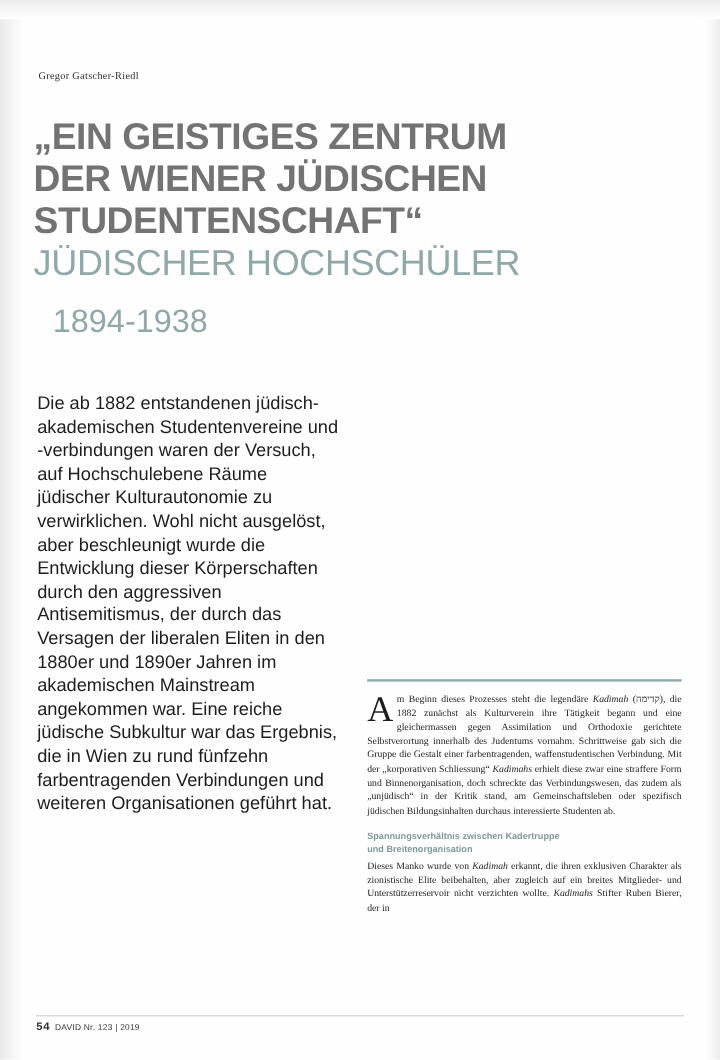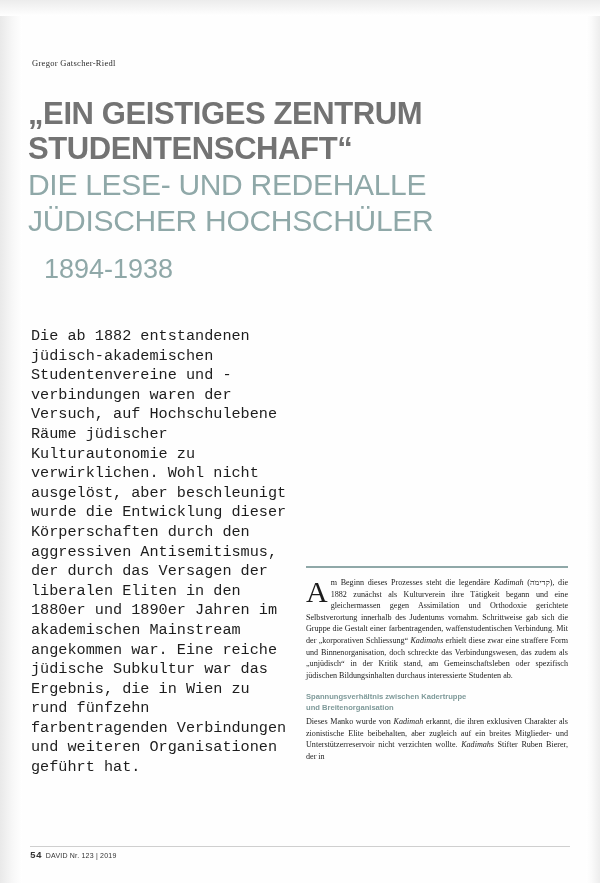--- a/index.html
+++ b/index.html
@@ -88,21 +88,21 @@
     line-height: 31px;
     color: #8fa8a8;
     margin: 16px;
   }
 
   .lede {
     position: absolute;
     left: 31px;
     top: 327px;
     width: 256px;
-    font-family: Liberation Mono, monospace;
+    font-family: Liberation Sans, sans-serif;
     font-size: 15.2px;
     line-height: 19.6px;
     color: #1d1d1d;
     text-align: left;
     hyphens: manual;
   }
 
   .col-right {
     position: absolute;
     left: 306px;
@@ -173,22 +173,22 @@
   <div class="page-edge-left"></div>
   <div class="page-edge-right"></div>
   <div class="page-edge-top"></div>
 
   <div class="content">
 
     <div class="author">Gregor Gatscher-Riedl</div>
 
     <div class="title-block">
       <h1 class="title-main">„EIN GEISTIGES ZENTRUM</h1>
+      <h1 class="title-main">DER WIENER JÜDISCHEN</h1>
       <h1 class="title-main">STUDENTENSCHAFT“</h1>
-      <h2 class="title-sub">DIE LESE- UND REDEHALLE</h2>
       <h2 class="title-sub">JÜDISCHER HOCHSCHÜLER</h2>
       <h2 class="title-years">1894-1938</h2>
     </div>
 
     <div class="lede">Die ab 1882 entstandenen jüdisch-akademischen Studentenvereine und -verbindungen waren der Versuch, auf Hochschulebene Räume jüdischer Kulturautonomie zu verwirklichen. Wohl nicht ausgelöst, aber beschleunigt wurde die Entwicklung dieser Körperschaften durch den aggressiven Antisemitismus, der durch das Versagen der liberalen Eliten in den 1880er und 1890er Jahren im akademischen Mainstream angekommen war. Eine reiche jüdische Subkultur war das Ergebnis, die in Wien zu rund fünfzehn farbentragenden Verbindungen und weiteren Organisationen geführt hat.</div>
 
     <div class="col-right">
       <div class="rule-top"></div>
 
       <div class="body-text">

